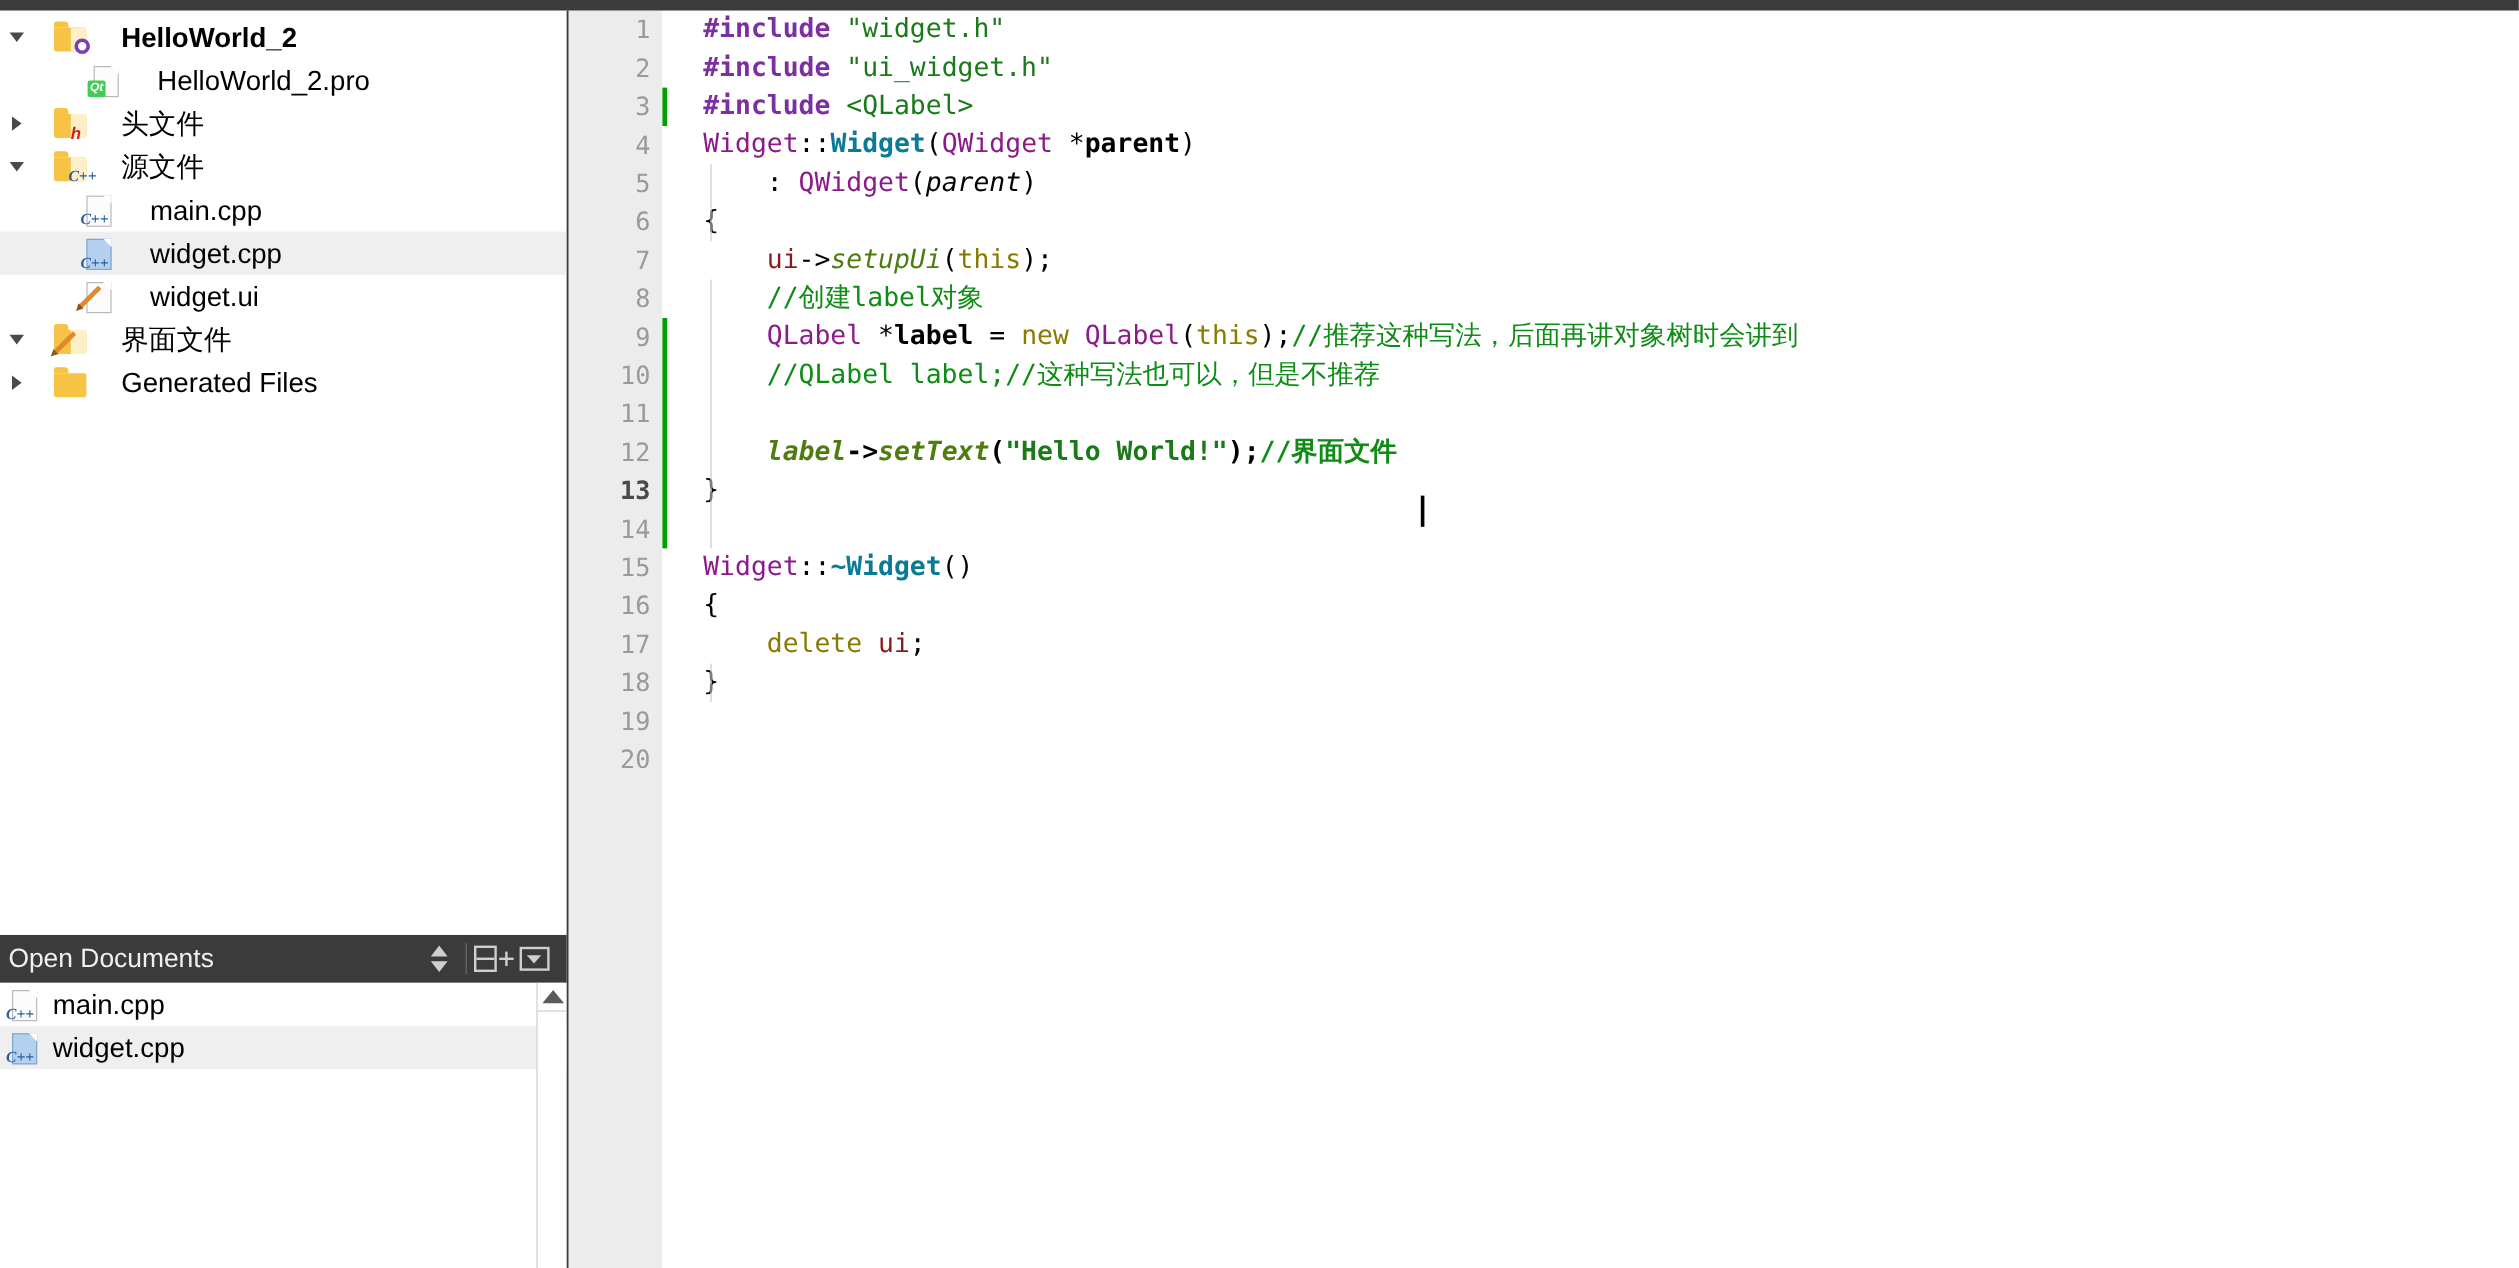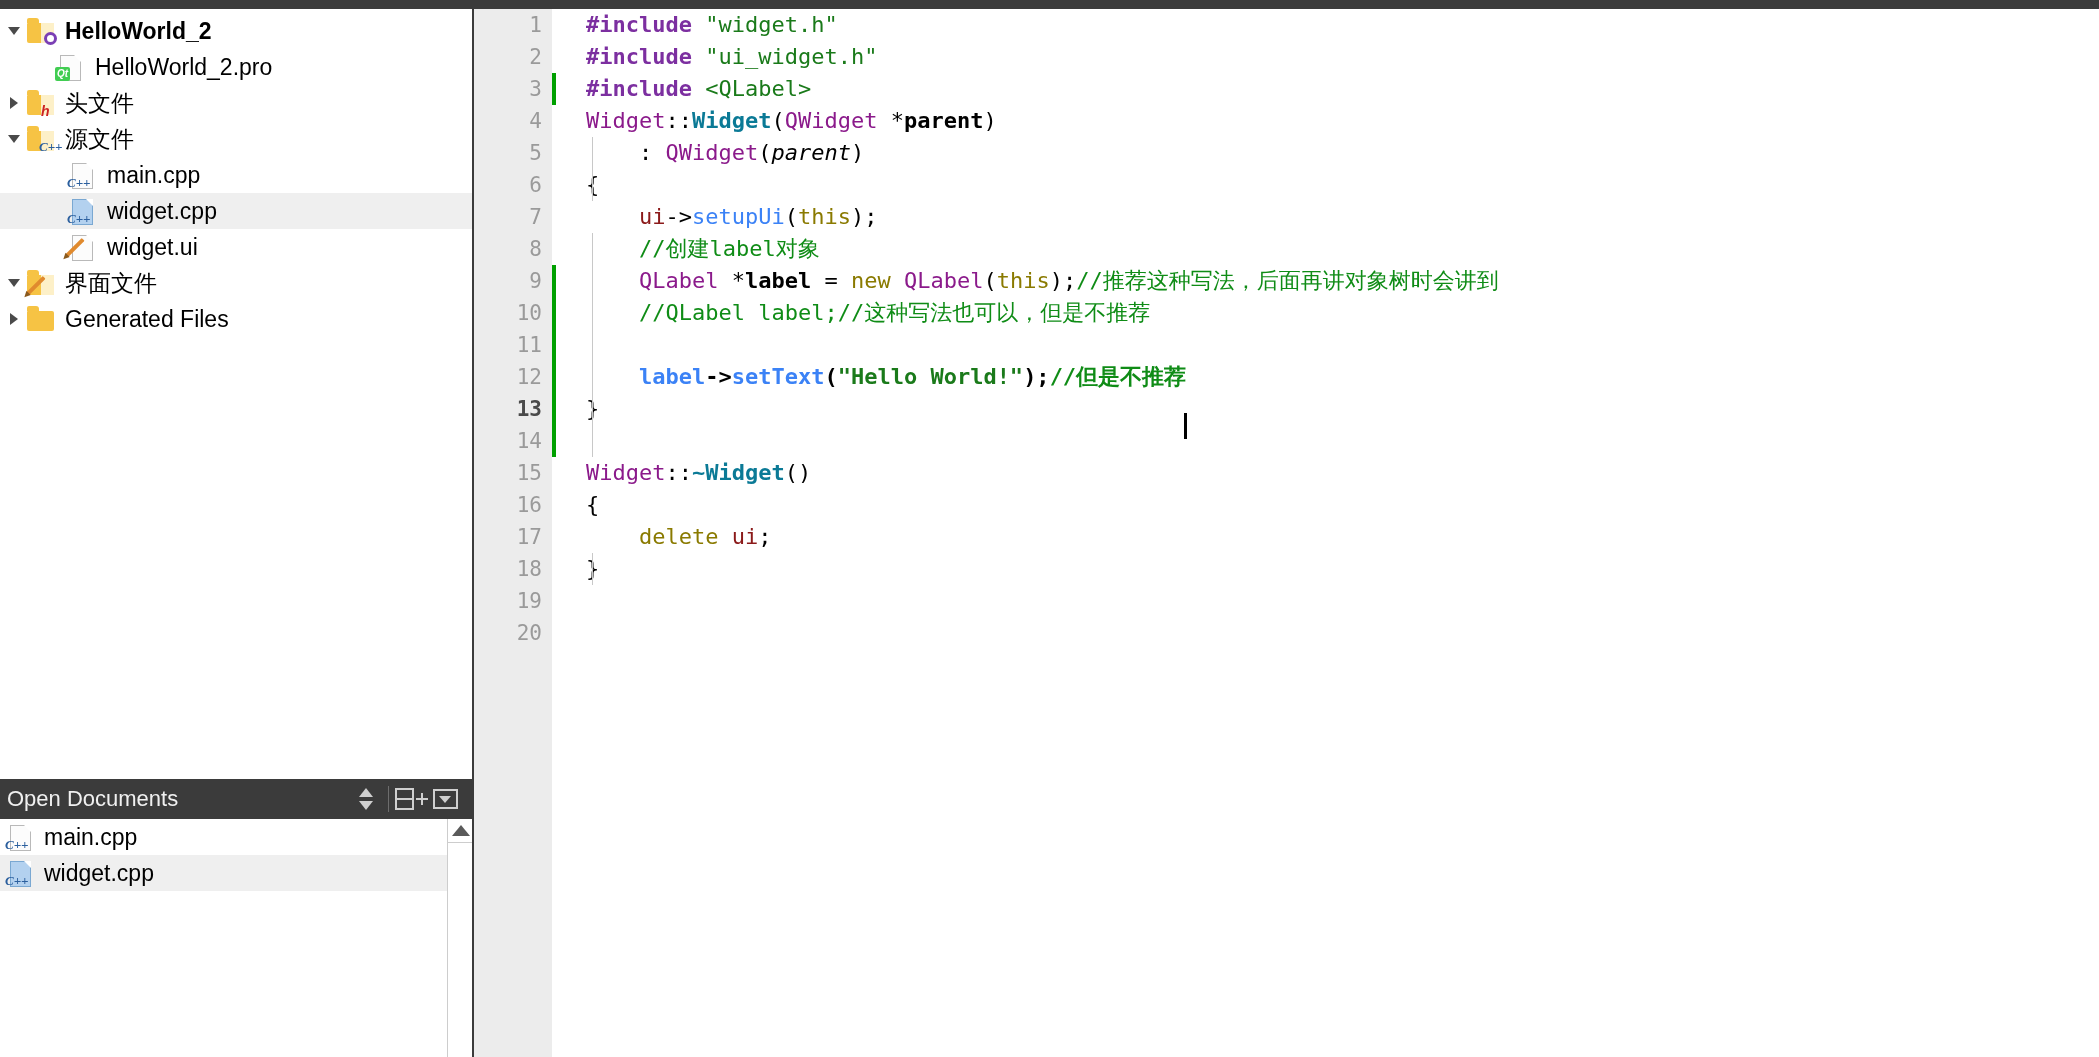--- a/index.html
+++ b/index.html
@@ -41,20 +41,21 @@
     background: #ffffff;
     position: relative;
   }
   .tree-row {
     display: flex; align-items: center;
     height: 36px;
     font-size: 23px;
     color: #000000;
     white-space: nowrap;
     cursor: default;
+    gap: 18px;
   }
   .tree-row.selected { background: #efefef; }
   .tree-row .arrow {
     width: 20px; flex: 0 0 20px;
     display: flex; align-items: center; justify-content: center;
     color: #4a4a4a; font-size: 11px;
   }
   .tree-row .arrow.spacer { visibility: hidden; }
   .ar-right, .ar-down {
     width: 0; height: 0;
@@ -245,21 +246,21 @@
   
   .t-pre     { color: #7c2fa0; font-weight: bold; }   
   .t-str     { color: #1a7a1a; }   
   .t-cmt     { color: #0f8c16; }   
   .t-type    { color: #8b1a8b; }   
   .t-fn      { color: #0b7a96; font-weight: bold; }  
   .t-kw      { color: #8a7a00; }   
   .t-var     { color: #8b1a1a; }   
   .t-local   { color: #000000; font-weight: bold; }  
   .t-param   { color: #000000; font-style: italic; } 
-  .t-member  { color: #3b82f6; }   
+  .t-member  { color: #4d7c0f; font-style: italic; }   
   .t-plain   { color: #000000; }
 
   
   #caret {
     position: absolute;
     width: 3px; height: 26px;
     background: #000000;
   }
 </style>
 </head>
@@ -447,21 +448,21 @@
       <div class="cl"><span class="t-pre">#include </span><span class="t-str">"ui_widget.h"</span></div>
       <div class="cl"><span class="t-pre">#include </span><span class="t-str">&lt;QLabel&gt;</span></div>
       <div class="cl"><span class="t-type">Widget</span><span class="t-plain">::</span><span class="t-fn">Widget</span><span class="t-plain">(</span><span class="t-type">QWidget</span><span class="t-plain"> *</span><span class="t-local">parent</span><span class="t-plain">)</span></div>
       <div class="cl"><span class="t-plain">    : </span><span class="t-type">QWidget</span><span class="t-plain">(</span><span class="t-param">parent</span><span class="t-plain">)</span></div>
       <div class="cl"><span class="t-plain">{</span></div>
       <div class="cl"><span class="t-plain">    </span><span class="t-var">ui</span><span class="t-plain">-&gt;</span><span class="t-member">setupUi</span><span class="t-plain">(</span><span class="t-kw">this</span><span class="t-plain">);</span></div>
       <div class="cl"><span class="t-plain">    </span><span class="t-cmt">//创建label对象</span></div>
       <div class="cl"><span class="t-plain">    </span><span class="t-type">QLabel</span><span class="t-plain"> *</span><span class="t-local">label</span><span class="t-plain"> = </span><span class="t-kw">new</span><span class="t-plain"> </span><span class="t-type">QLabel</span><span class="t-plain">(</span><span class="t-kw">this</span><span class="t-plain">);</span><span class="t-cmt">//推荐这种写法，后面再讲对象树时会讲到</span></div>
       <div class="cl"><span class="t-plain">    </span><span class="t-cmt">//QLabel label;//这种写法也可以，但是不推荐</span></div>
       <div class="cl"><span class="t-plain"> </span></div>
-      <div class="cl bold-line"><span class="t-plain">    </span><span class="t-member">label</span><span class="t-plain">-&gt;</span><span class="t-member">setText</span><span class="t-plain">(</span><span class="t-str">"Hello World!"</span><span class="t-plain">);</span><span class="t-cmt">//但是不推荐</span></div>
+      <div class="cl bold-line"><span class="t-plain">    </span><span class="t-member">label</span><span class="t-plain">-&gt;</span><span class="t-member">setText</span><span class="t-plain">(</span><span class="t-str">"Hello World!"</span><span class="t-plain">);</span><span class="t-cmt">//界面文件</span></div>
       <div class="cl"><span class="t-plain">}</span></div>
       <div class="cl"><span class="t-plain"> </span></div>
       <div class="cl"><span class="t-type">Widget</span><span class="t-plain">::</span><span class="t-fn">~Widget</span><span class="t-plain">()</span></div>
       <div class="cl"><span class="t-plain">{</span></div>
       <div class="cl"><span class="t-plain">    </span><span class="t-kw">delete</span><span class="t-plain"> </span><span class="t-var">ui</span><span class="t-plain">;</span></div>
       <div class="cl"><span class="t-plain">}</span></div>
       <div class="cl"><span class="t-plain"> </span></div>
 
       <i id="caret" style="left:604px;top:404px;"></i>
     </div>

